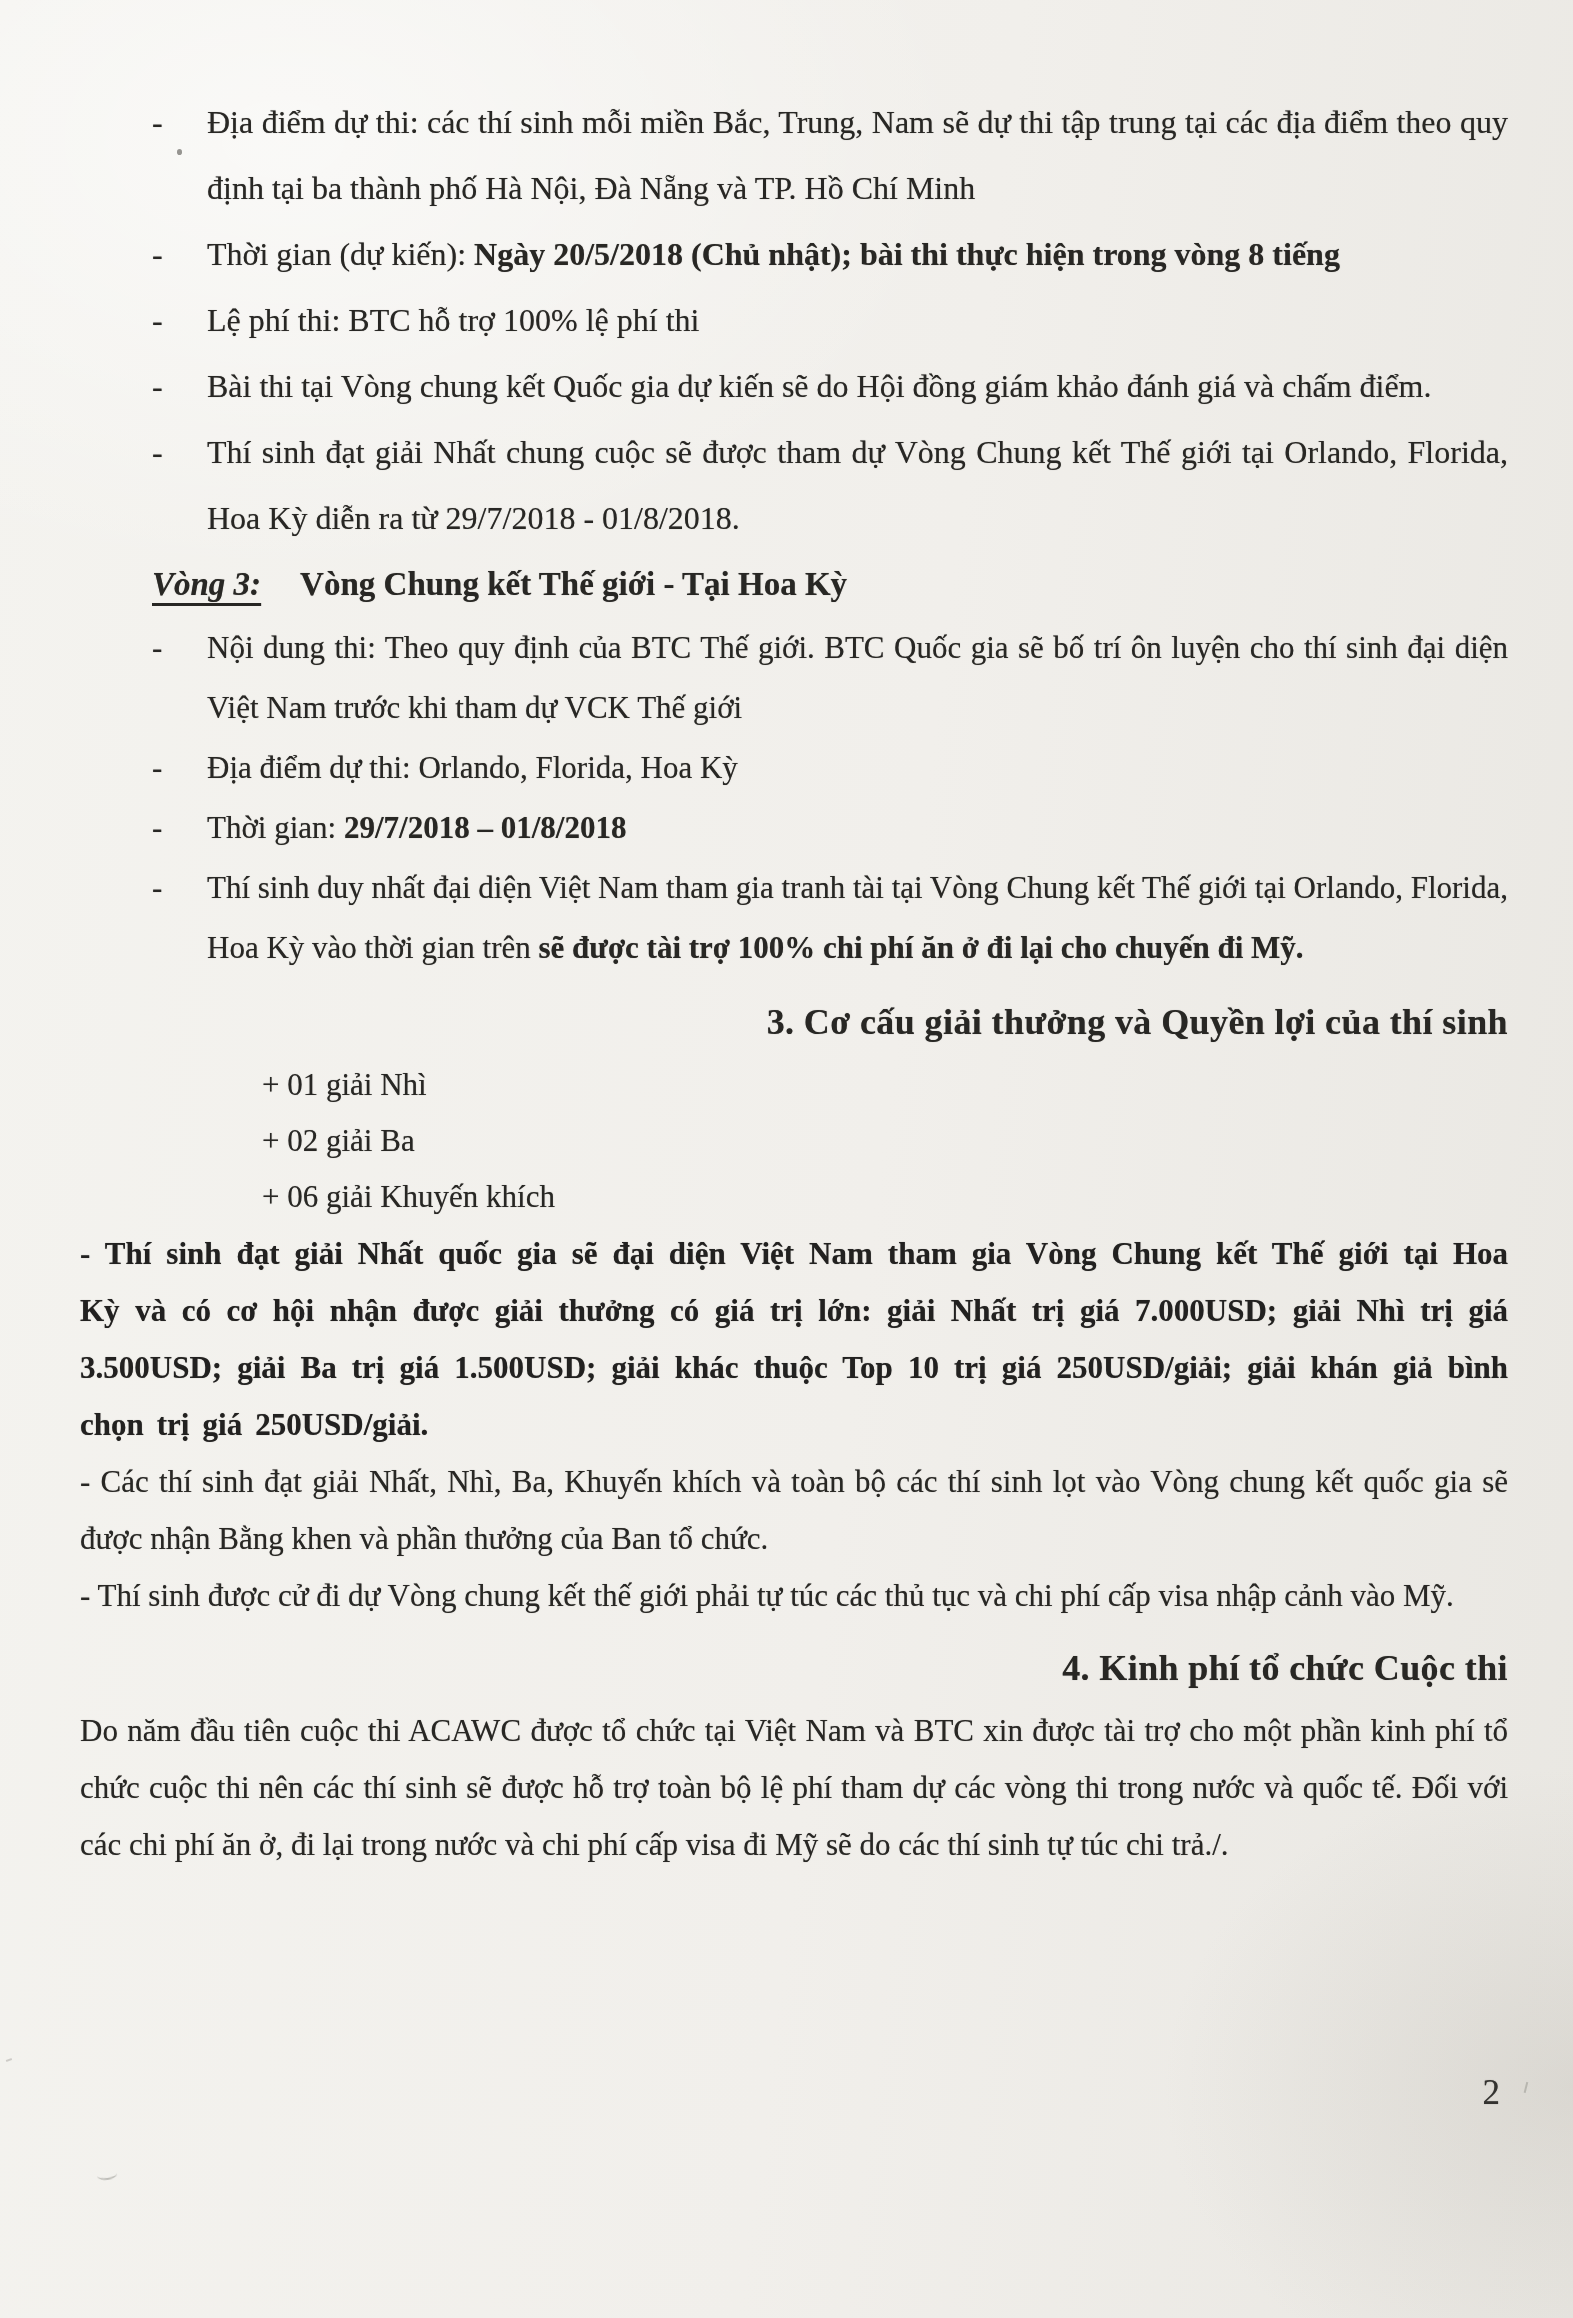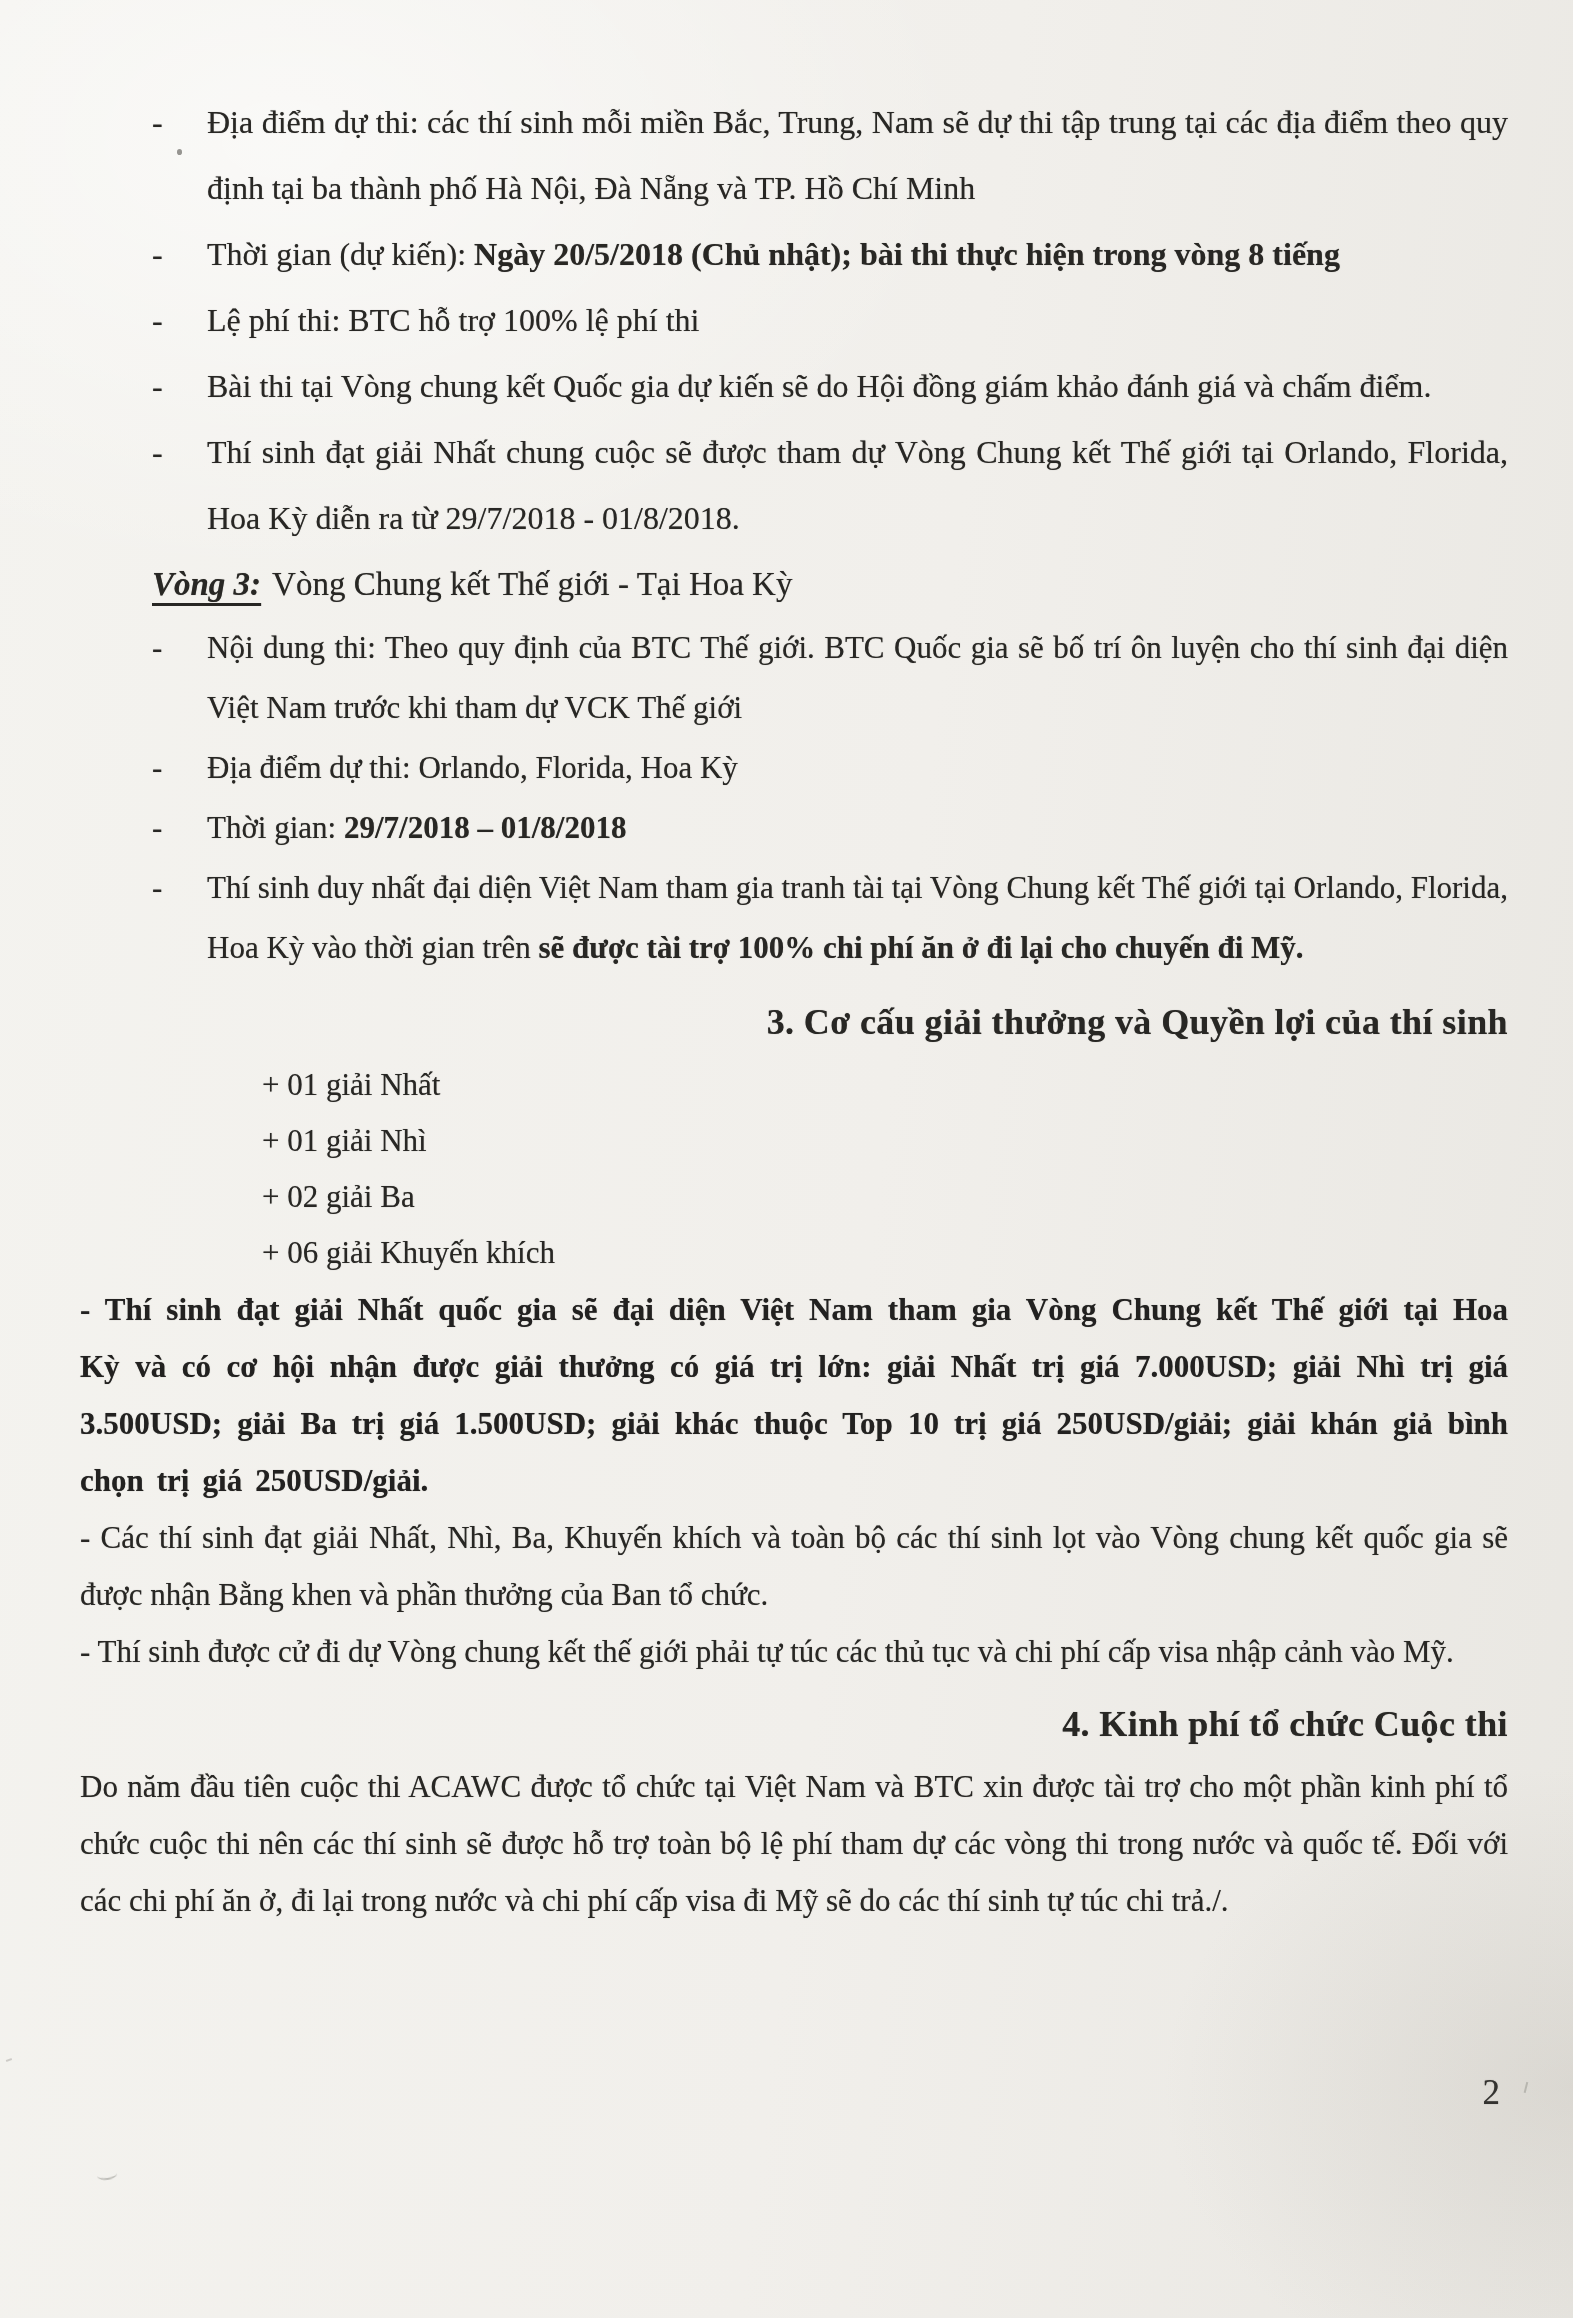--- a/index.html
+++ b/index.html
@@ -30,21 +30,21 @@
   ul.dash-list { list-style: none; margin: 0; padding: 0 0 0 72px; }
   ul.dash-list > li { display: flex; }
   ul.dash-list .marker { flex: 0 0 55px; }
   ul.dash-list .txt { flex: 1; text-align: justify; }
 
   .r2 > li { font-size: 32px; line-height: 66px; }
   .r3 > li { font-size: 31px; line-height: 60px; }
 
   .round3-line { margin-left: 72px; font-size: 33px; line-height: 67px; white-space: nowrap; }
   .r3label { font-style: italic; font-weight: 700; text-decoration: underline; text-underline-offset: 7.6px; margin-top: 24px; }
-  .r3title { font-weight: 400; margin-left: 11px; }
+  .r3title { font-weight: 700; margin-left: 39px; }
 
   h2.sec { font-size: 36px; font-weight: 700; line-height: 47px; margin: 21px 0 10.6px 0; letter-spacing: 0.4px; text-align: right; }
   p.para { font-size: 31px; line-height: 57px; text-align: justify; margin: 0; }
   .prizes { margin-left: 182px; font-size: 31px; line-height: 56px; }
   .bold-para { font-weight: 700; line-height: 55px; margin-top: 10.6px; word-spacing: 5.3px; color: #222120; }
   .mt { margin-top: 19.7px; }
   .sec4-para { line-height: 58px; }
 
   .page-number {
     position: absolute;
@@ -127,21 +127,20 @@
       <li>
         <span class="marker">-</span>
         <span class="txt"><span>Thí sinh duy nhất đại diện Việt Nam tham gia tranh tài tại Vòng Chung kết Thế giới tại Orlando, Florida, Hoa Kỳ vào thời gian trên </span><b>sẽ được tài trợ 100% chi phí ăn ở đi lại cho chuyến đi Mỹ.</b></span>
       </li>
     </ul>
 
     <h2 class="sec">3. Cơ cấu giải thưởng và Quyền lợi của thí sinh</h2>
 
 
     <div class="prizes">
-      <div>+ 01 giải Nhất</div>
       <div>+ 01 giải Nhì</div>
       <div>+ 02 giải Ba</div>
       <div>+ 06 giải Khuyến khích</div>
     </div>
 
     <p class="para bold-para">- Thí sinh đạt giải Nhất quốc gia sẽ đại diện Việt Nam tham gia Vòng Chung kết Thế giới tại Hoa Kỳ và có cơ hội nhận được giải thưởng có giá trị lớn: giải Nhất trị giá 7.000USD; giải Nhì trị giá 3.500USD; giải Ba trị giá 1.500USD; giải khác thuộc Top 10 trị giá 250USD/giải; giải khán giả bình chọn trị giá 250USD/giải.</p>
 
     <p class="para mt">- Các thí sinh đạt giải Nhất, Nhì, Ba, Khuyến khích và toàn bộ các thí sinh lọt vào Vòng chung kết quốc gia sẽ được nhận Bằng khen và phần thưởng của Ban tổ chức.</p>
 
     <p class="para">- Thí sinh được cử đi dự Vòng chung kết thế giới phải tự túc các thủ tục và chi phí cấp visa nhập cảnh vào Mỹ.</p>

